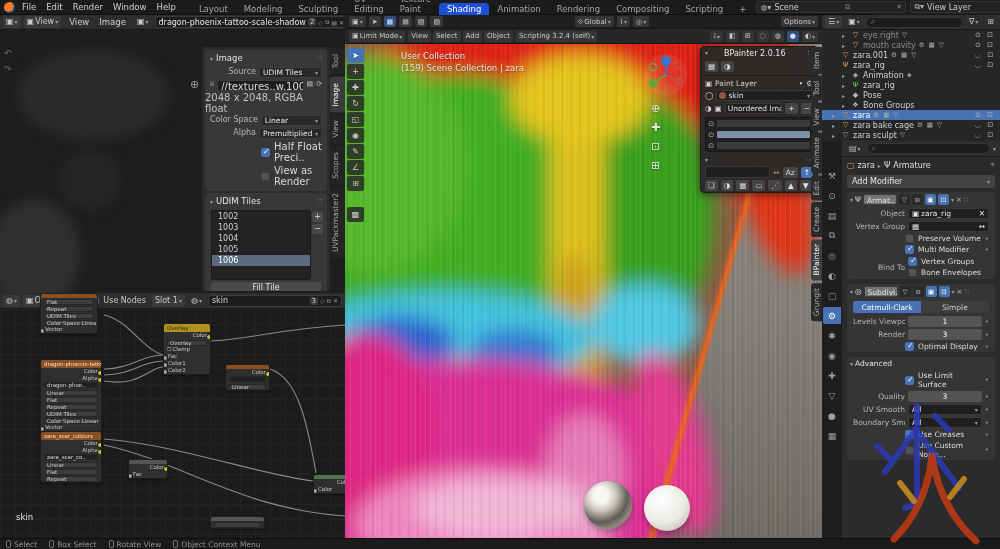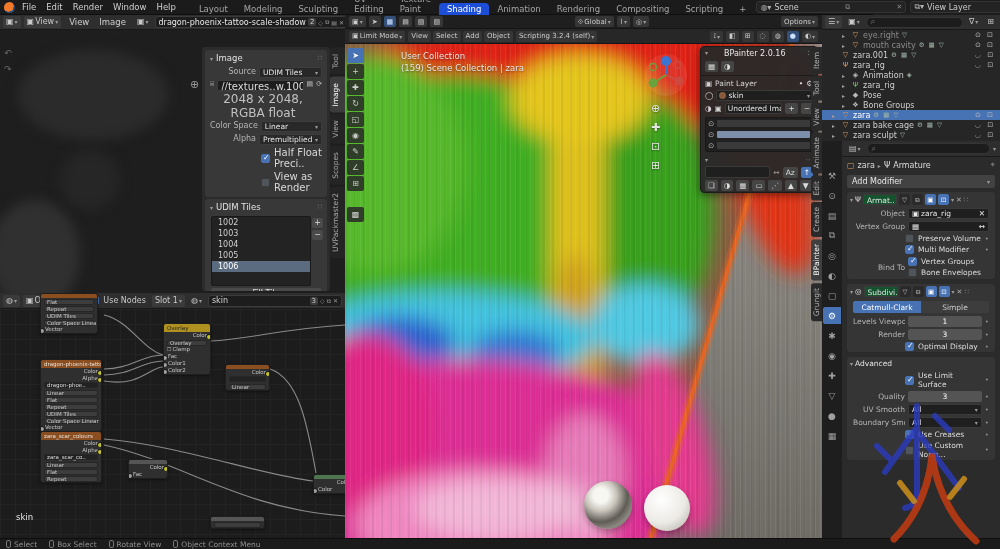--- a/index.html
+++ b/index.html
@@ -36,21 +36,21 @@
 .tex-shape{position:absolute;border-radius:50%;background:#2b2b2b;filter:blur(6px)}
 .sidebar{position:absolute;right:15px;top:17px;width:128px;bottom:2px;background:#2b2b2b;border-radius:3px;padding:1px;overflow:hidden}
 .panel{background:#383838;border-radius:3px;margin:2px;padding-bottom:3px}
 .panel.flat{padding-bottom:0}
 .phead{display:flex;align-items:center;gap:3px;font-size:8.5px;color:#e2e2e2;padding:3px 5px}
 .phead .dots{margin-left:auto;color:#8b8b8b;font-size:7px}
 .prow{display:flex;align-items:flex-start;gap:3px;padding:1px 5px;font-size:8px}
 .plab{flex:0 0 46px;text-align:right;color:#b5b5b5;white-space:nowrap}
 .drop{flex:1;background:#282828;border:1px solid #3d3d3d;border-radius:2px;color:#e5e5e5;padding:0 3px;height:11px;display:flex;align-items:center;justify-content:space-between;font-size:7.5px;white-space:nowrap;overflow:hidden}
 .fileinp{flex:1;background:#1d1d1d;border:1px solid #3d3d3d;border-radius:2px;height:11px;padding:0 3px;font-size:10px;color:#ddd;white-space:nowrap;overflow:hidden}
-.info{width:100%;text-align:center;color:#c0c0c0;font-size:12px;padding-right:6px}
+.info{width:100%;text-align:left;color:#c0c0c0;font-size:10px;padding-right:6px}
 .cbrow{display:flex;align-items:center;gap:4px;padding:1px 5px 1px 56px;font-size:10px;color:#d8d8d8}
 .listbox{background:#232323;border:1px solid #1a1a1a;border-radius:2px;margin:1px 16px 2px 6px;height:70px;position:relative;overflow:hidden}
 .tile{font-size:8px;color:#cfcfcf;padding:0 6px;height:11px;line-height:11px}
 .tile.sel{background:#5c6c80;color:#fff}
 .pm{position:absolute;right:4px;display:flex;flex-direction:column;gap:2px}
 .pmb{width:11px;height:10px;background:#4a4a4a;border-radius:2px;color:#ddd;font-size:8px;line-height:9px;text-align:center}
 .fillbtn{margin:2px 6px;background:#4a4a4a;border-radius:2px;height:12px;text-align:center;font-size:8px;color:#e2e2e2;line-height:12px}
 .vtabs{position:absolute;right:0;top:18px;width:15px;display:flex;flex-direction:column;gap:2px;align-items:stretch}
 .vtab{writing-mode:vertical-rl;transform:rotate(180deg);font-size:7.5px;color:#a8a8a8;background:#242424;padding:6px 1px;border-radius:0 3px 3px 0;text-align:center}
 .vtab.active{background:#3c3c3c;color:#fff}
@@ -124,21 +124,21 @@
 .props{position:absolute;left:822px;top:141px;width:178px;height:397px;background:#2b2b2b}
 .ptabs{position:absolute;left:0;top:0;width:20px;height:100%;background:#1e1e1e;display:flex;flex-direction:column;align-items:center;padding-top:26px;gap:3px}
 .ptab{width:18px;height:17px;display:flex;align-items:center;justify-content:center;font-size:9px;color:#9f9f9f;border-radius:2px 0 0 2px}
 .ptab.active{background:#4772b3;color:#fff}
 .pbody{position:absolute;left:20px;top:0;right:0;bottom:0;overflow:hidden}
 .pshead{display:flex;align-items:center;gap:3px;height:16px;background:#2e2e2e;border-bottom:1px solid #1b1b1b;padding:0 4px}
 .crumb{display:flex;align-items:center;gap:3px;padding:3px 5px;font-size:8px;color:#ddd}
 .addmod{margin:2px 5px;background:#424242;border-radius:2px;height:13px;display:flex;align-items:center;justify-content:space-between;padding:0 5px;font-size:8px;color:#e8e8e8}
 .mpanel{background:#353535;border:1px solid #2a2a2a;border-radius:4px;margin:3px 4px}
 .mphead{display:flex;align-items:center;gap:2px;padding:2px 3px;font-size:7.5px;color:#e4e4e4}
-.mphead .nm{background:#14532d;border:1px solid #3c3c3c;border-radius:2px;padding:0 3px;height:11px;line-height:11px;flex:0 0 34px;overflow:hidden;white-space:nowrap}
+.mphead .nm{background:#737373;border:1px solid #3c3c3c;border-radius:2px;padding:0 3px;height:11px;line-height:11px;flex:0 0 34px;overflow:hidden;white-space:nowrap}
 .tgl{width:11px;height:11px;background:#2a2a2a;border-radius:2px;font-size:6.5px;color:#bbb;display:inline-flex;align-items:center;justify-content:center;flex:none}
 .tgl.on{background:#4772b3;color:#fff}
 .mrow{display:flex;align-items:center;gap:3px;padding:1px 6px;font-size:7.5px}
 .mlab{flex:0 0 52px;text-align:right;color:#b5b5b5;white-space:nowrap;overflow:hidden}
 .dfield{flex:1;background:#1f1f1f;border:1px solid #3a3a3a;border-radius:2px;height:11px;display:flex;align-items:center;gap:2px;padding:0 3px;color:#e8e8e8;font-size:7.5px;white-space:nowrap;overflow:hidden}
 .gfield{flex:1;background:#545454;border-radius:2px;height:11px;display:flex;align-items:center;justify-content:center;color:#fff;font-size:7.5px}
 .seg{display:flex;margin:2px 6px;border-radius:2px;overflow:hidden;height:12px}
 .seg div{flex:1;display:flex;align-items:center;justify-content:center;font-size:7.5px;background:#3d3d3d;color:#ccc}
 .seg div.active{background:#4772b3;color:#fff}
 .mcheck{display:flex;align-items:center;gap:4px;padding:1px 6px 1px 58px;font-size:7.5px;color:#dcdcdc}

